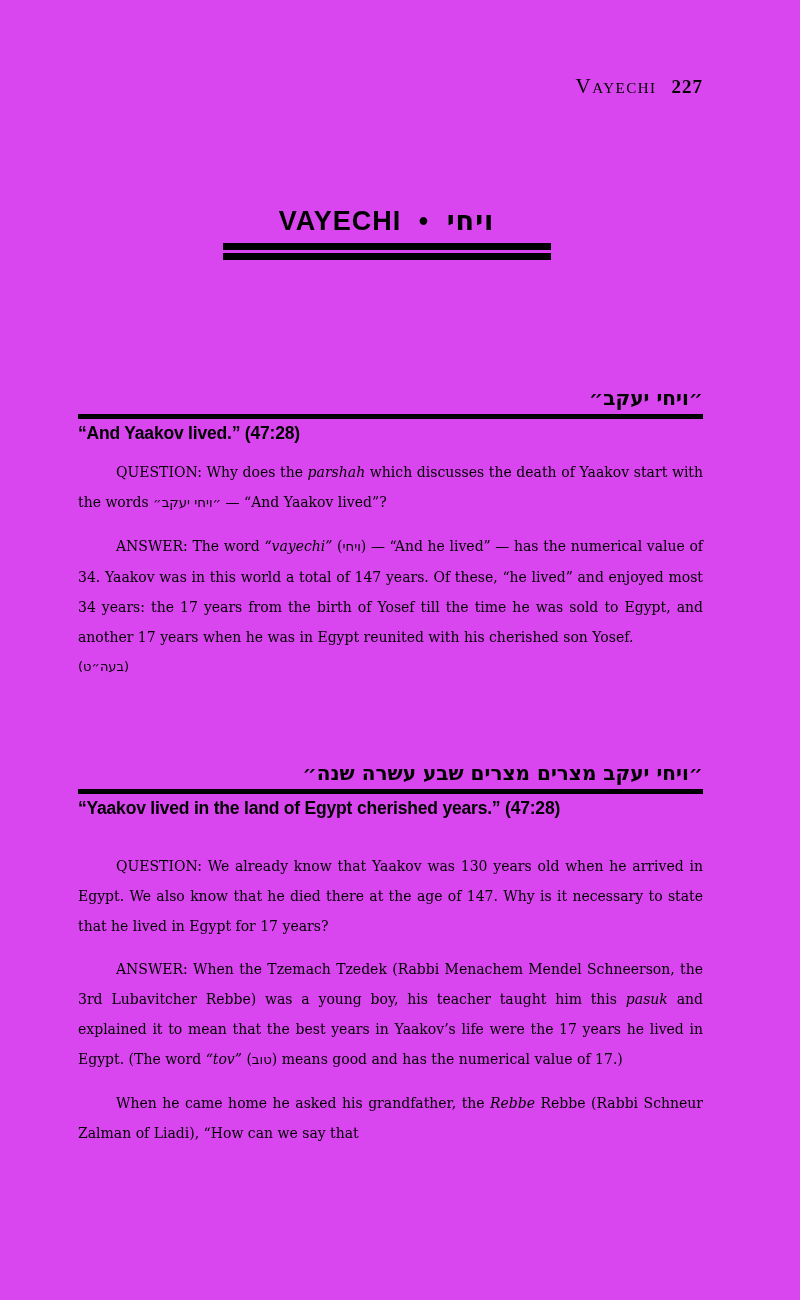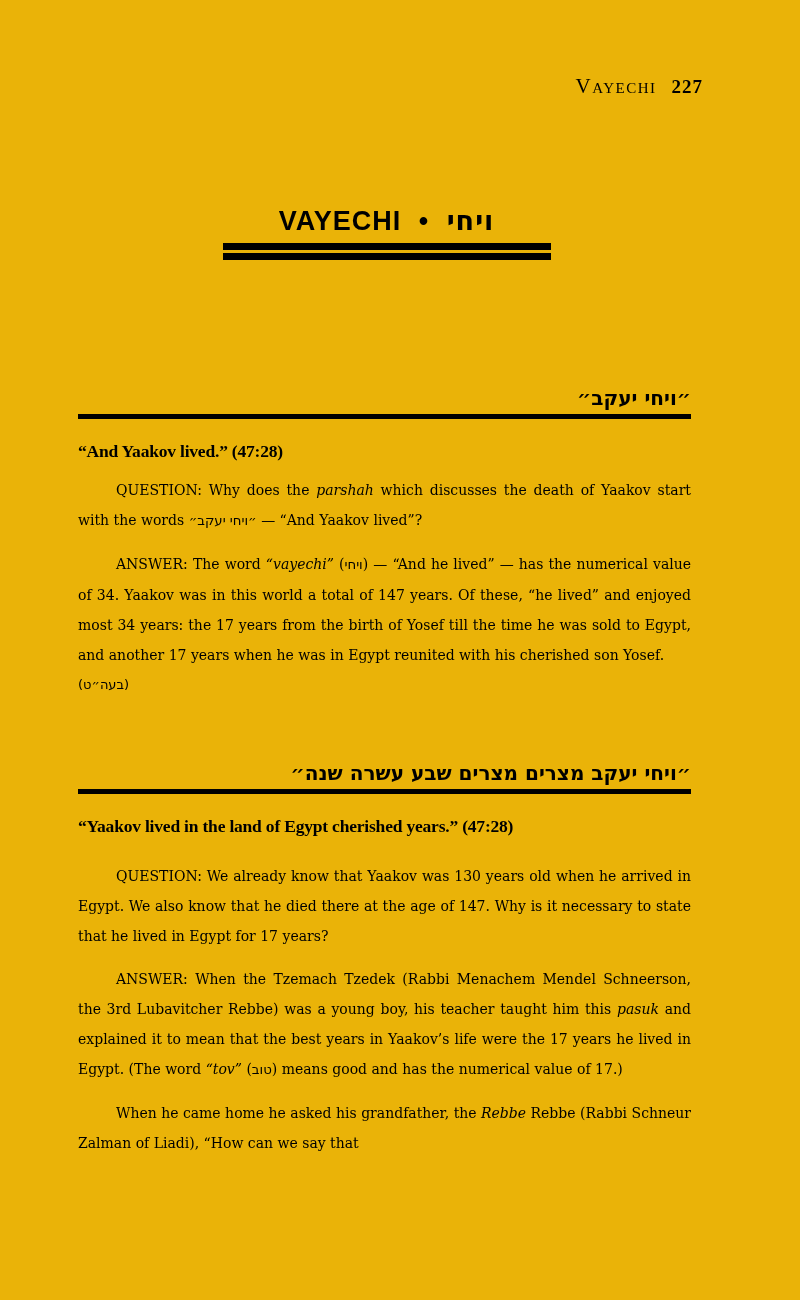--- a/index.html
+++ b/index.html
@@ -1,18 +1,18 @@
 <!DOCTYPE html>
 <html><head>
 <meta charset="utf-8">
 <style>
   html, body { margin:0; padding:0; background:#ffffff; }
   .page {
     position:relative; width:800px; height:1300px;
-    background:#eab308; color:#000; overflow:hidden;
+    background:#d946ef; color:#000; overflow:hidden;
     font-family:"DejaVu Serif","DejaVu Sans",serif;
   }
   .column { position:absolute; left:78px; top:0; width:625px; height:100%; }
 
   
   .running-header {
     position:absolute; top:74px; right:0; text-align:right;
     font-family:"Liberation Serif",serif; white-space:nowrap;
   }
   .header-title { font-variant:small-caps; font-size:21px; letter-spacing:1.5px; }
@@ -24,37 +24,37 @@
     font-family:"Liberation Sans",sans-serif; font-weight:bold;
     font-size:27px; line-height:32px; letter-spacing:1px; white-space:nowrap;
   }
   .title-hebrew { font-family:"DejaVu Sans",sans-serif; }
   .title-bullet { margin:0 9px; }
   .double-rule { width:328px; margin:6px auto 0; }
   .double-rule .bar { height:7px; background:#000; }
   .double-rule .bar + .bar { margin-top:3px; }
 
   
-  .commentary { position:absolute; left:0; right:12px; }
+  .commentary { position:absolute; left:0; right:0; }
   .c1 { top:385px; }
   .c2 { top:760px; }
   .heb-head {
     margin:0; font-family:"DejaVu Sans",sans-serif; font-weight:bold;
     font-size:20px; line-height:26px; direction:rtl; text-align:right;
   }
   .head-rule { height:5px; background:#000; margin-top:3px; }
   .eng-head {
-    margin:21px 0 0; font-family:Liberation Serif, serif; font-weight:bold;
+    margin:3px 0 0; font-family:Liberation Sans, sans-serif; font-weight:bold;
     font-size:17.5px; line-height:22px; letter-spacing:-0.2px;
   }
   .body-para {
     margin:13px 0 0; font-size:14px; line-height:30px;
     text-align:justify; text-indent:38px; hyphens:none;
   }
-  .c2 .body-para:first-of-type { margin-top:24px; }
+  .c2 .body-para:first-of-type { margin-top:32px; }
   .it { font-style:italic; }
   .he { font-family:"DejaVu Sans",sans-serif; font-size:0.95em; }
   .attribution {
     margin-top:7px; font-family:"DejaVu Sans",sans-serif;
     font-size:13px; direction:rtl; text-align:left;
   }
 </style>
 </head>
 <body>
 

